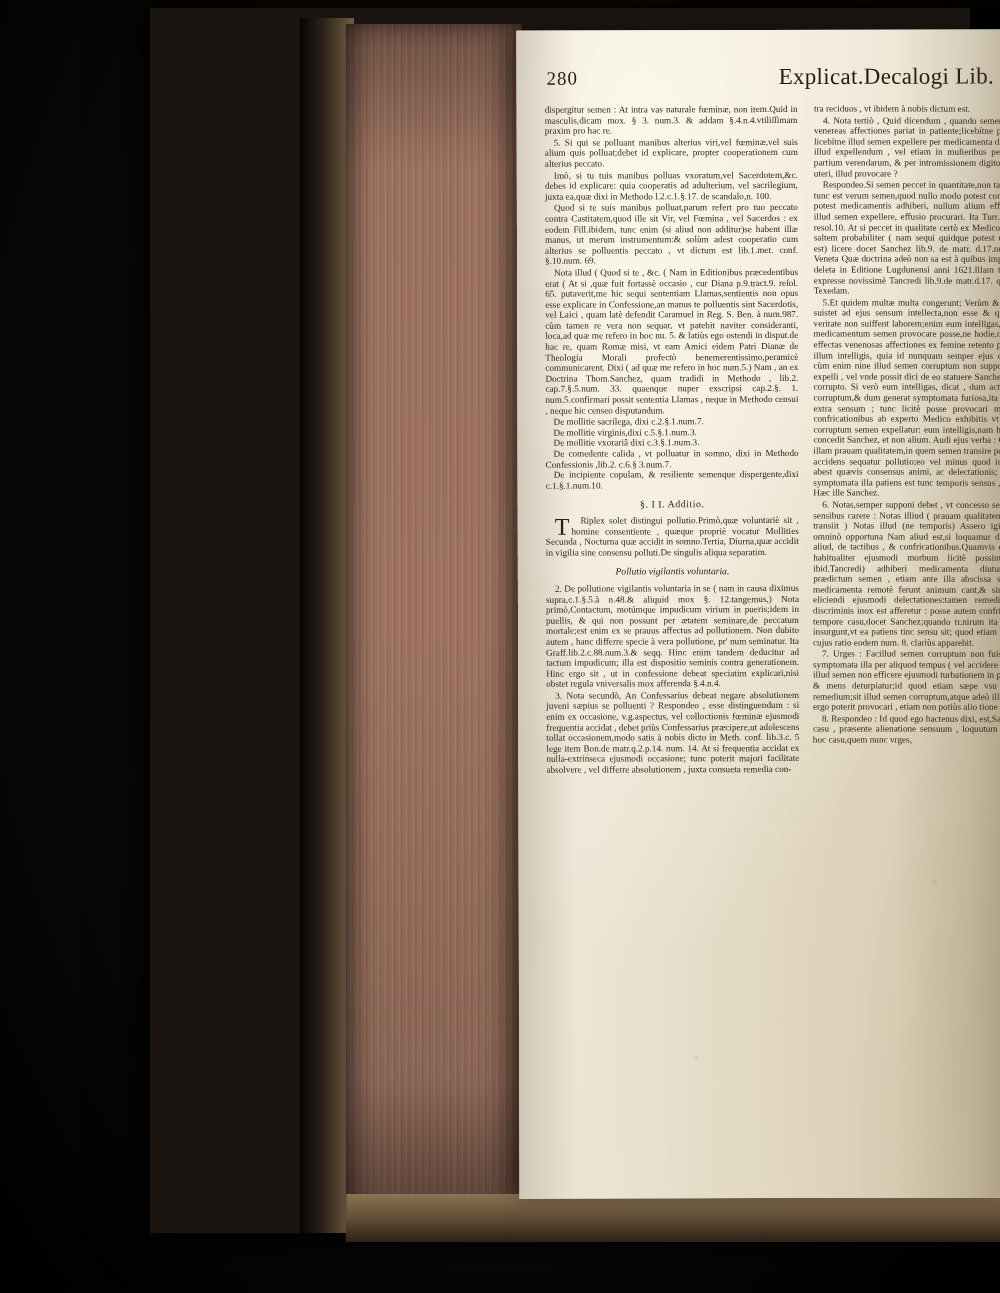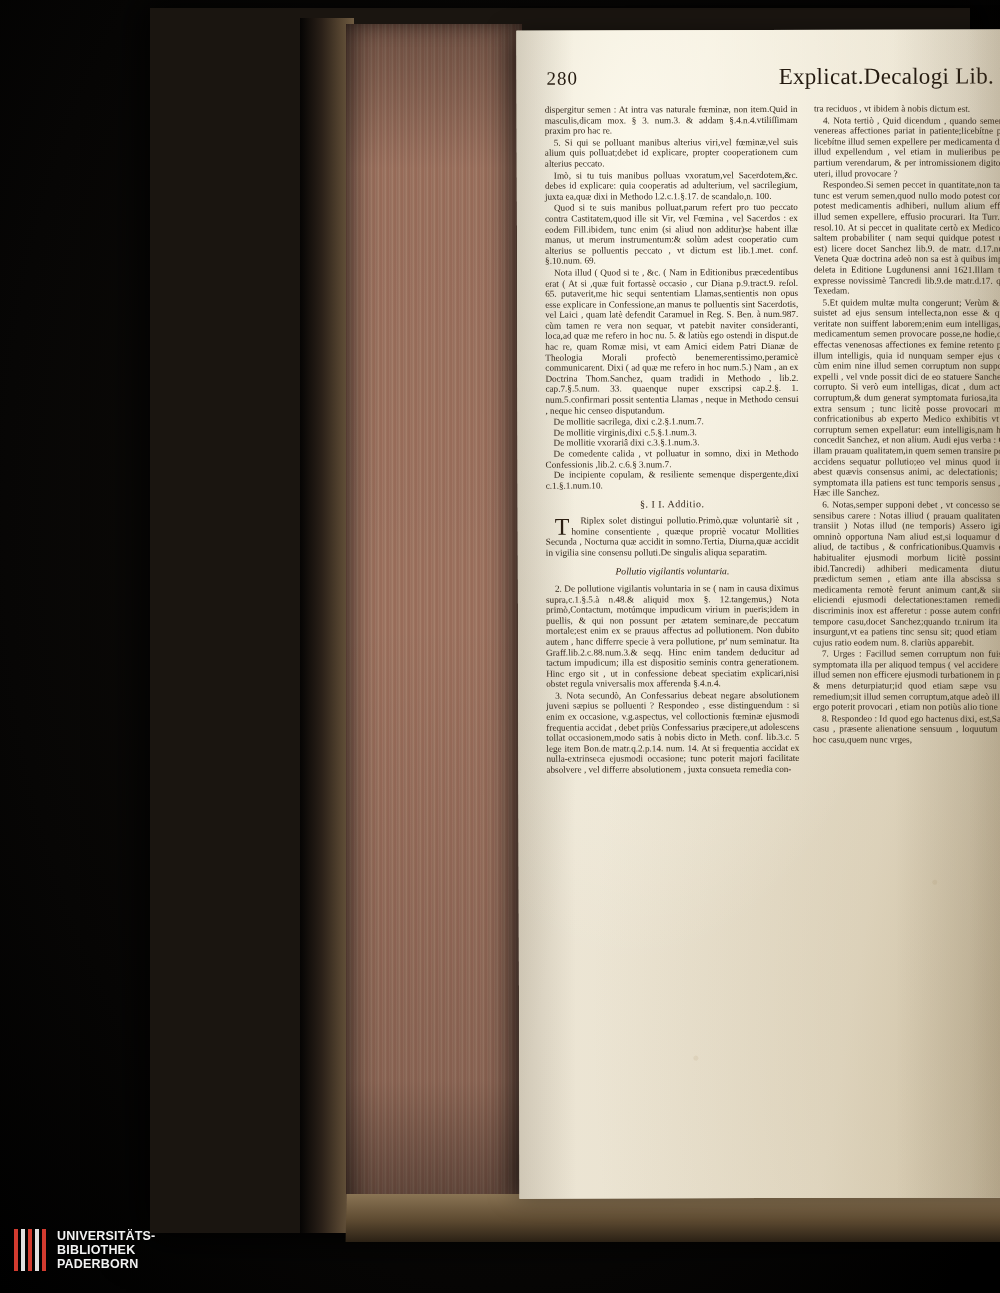--- a/index.html
+++ b/index.html
@@ -307,27 +307,13 @@
           <p>7. Urges : Facillud semen corruptum non fuisse re pulsum, &amp; symptomata illa per aliquod tempus ( vel accidere solet) cessare, vel illud semen non efficere ejusmodi turbationem in patiente, vt sensus, &amp; mens deturpiatur;id quod etiam sæpe vsu venire solet:jam remedium;sit illud semen corruptum,atque adeò illa lues in corpore : ergo poterit provocari , etiam non potiùs alio tione mentis.</p>
           <p>8. Respondeo : Id quod ego hactenus dixi, est,Sanchez de solo illo casu , præsente alienatione sensuum , loquutum esse; cæterùm in hoc casu,quem nunc vrges,</p>
         </div>
 
       </div>
 
       <div class="curl"></div>
     </div>
   </div>
 
-  <div class="watermark">
-    <div class="wm-bars">
-      <span></span>
-        <span></span>
-        <span></span>
-        <span></span>
-        <span></span>
-    </div>
-    <div class="wm-text">
-      <div>UNIVERSITÄTS-</div>
-      <div>BIBLIOTHEK</div>
-      <div>PADERBORN</div>
-    </div>
-  </div>
 </div>
 
 </body></html>

